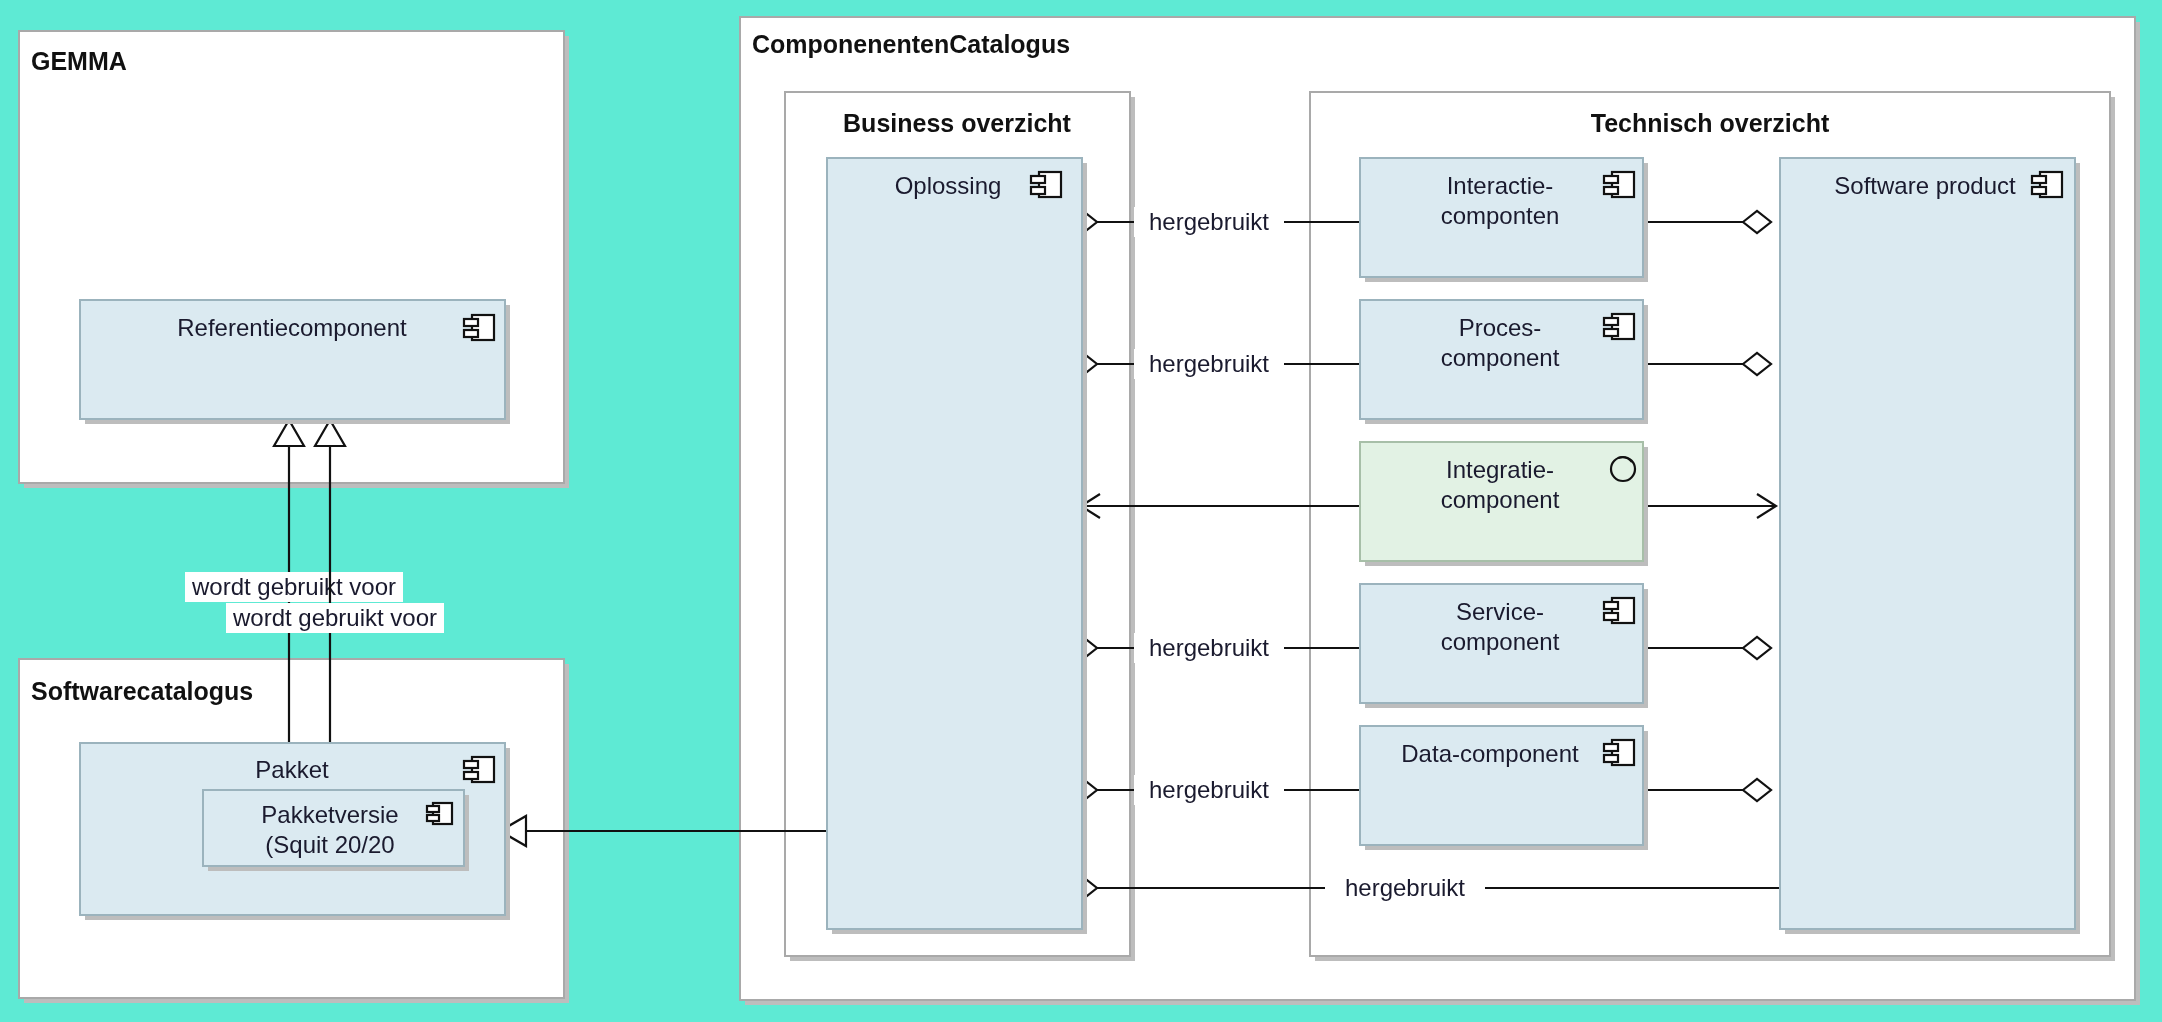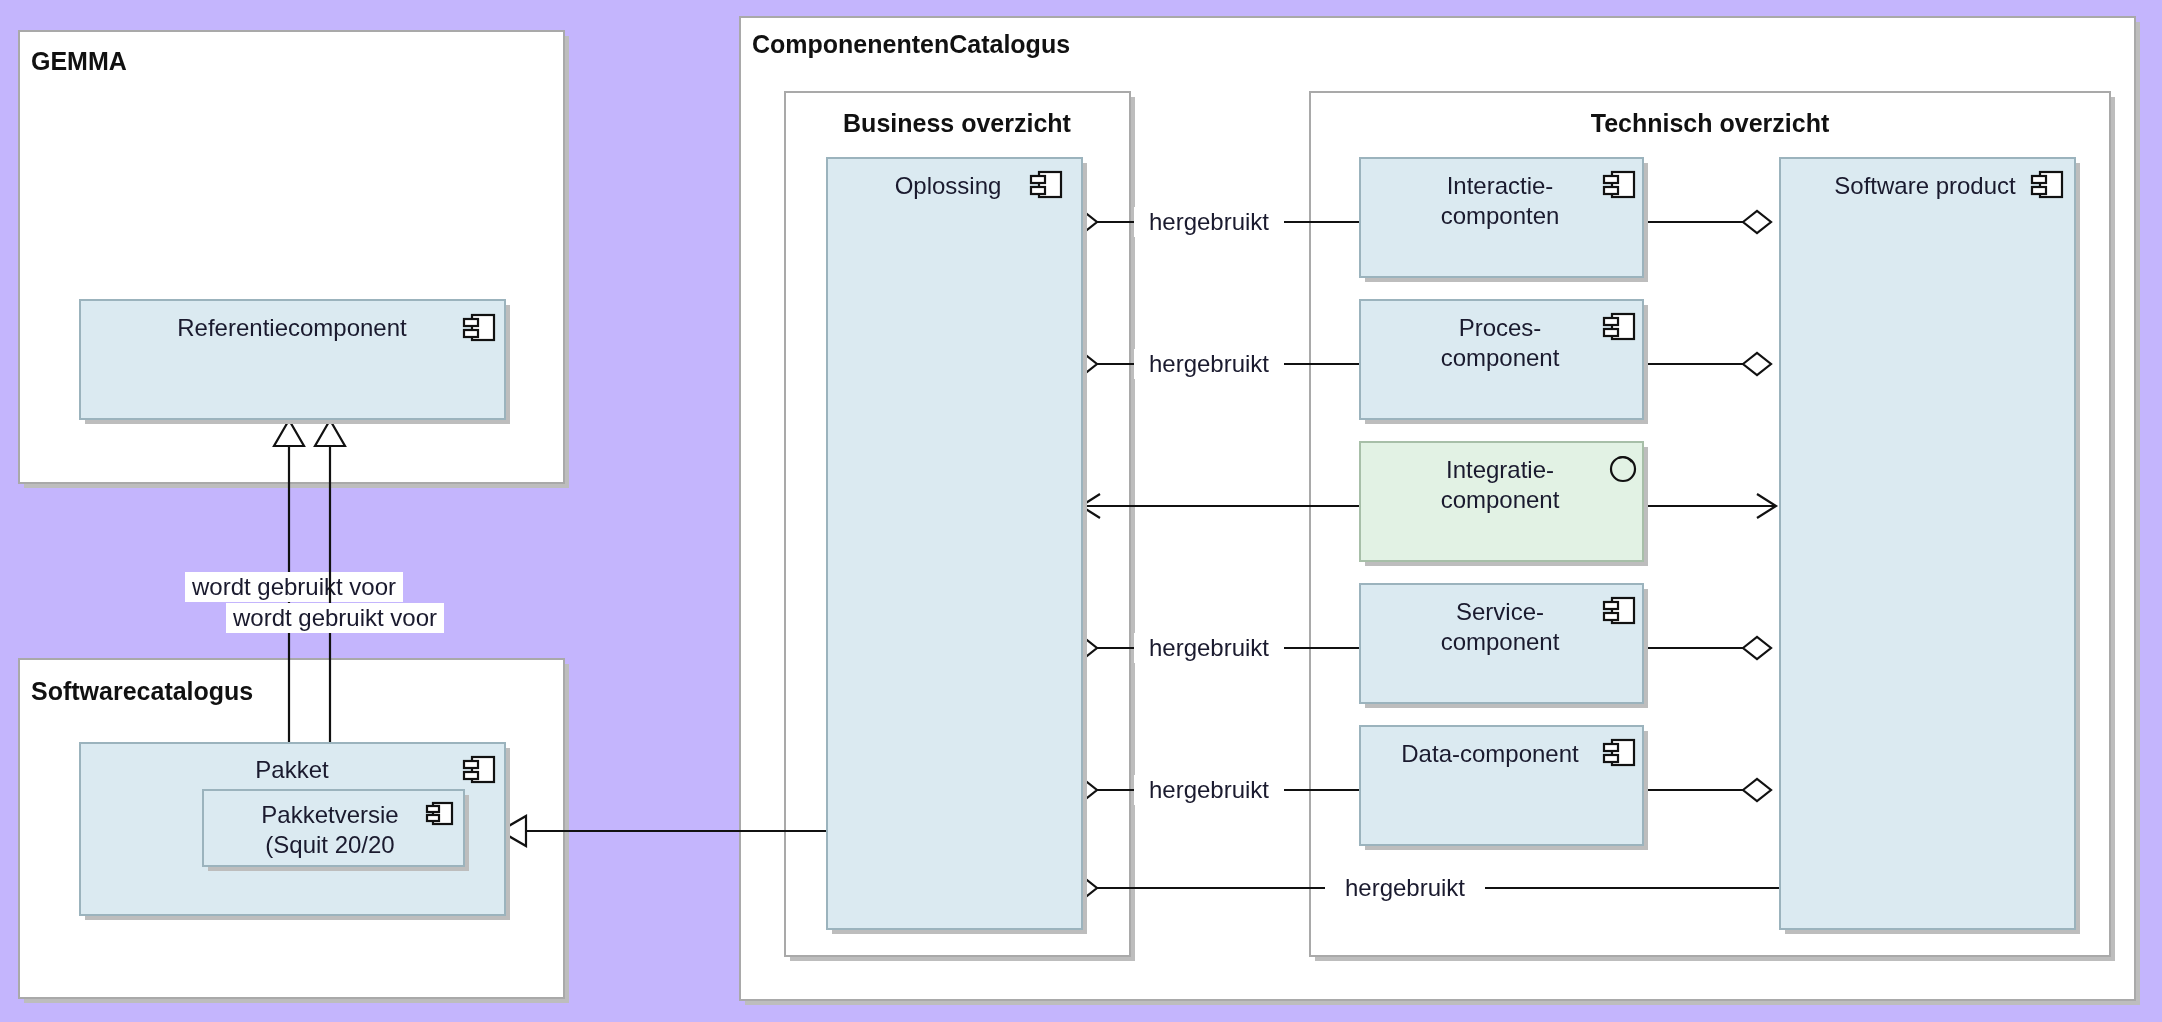--- a/index.html
+++ b/index.html
@@ -8,21 +8,21 @@
     padding: 0;
     background: #ffffff;
   }
   body {
     font-family: "Liberation Sans", sans-serif;
   }
   #canvas {
     position: relative;
     width: 2162px;
     height: 1022px;
-    background: #c4b5fd;
+    background: #5eead4;
     overflow: hidden;
   }
   svg.layer {
     position: absolute;
     left: 0;
     top: 0;
     width: 2162px;
     height: 1022px;
   }
   

